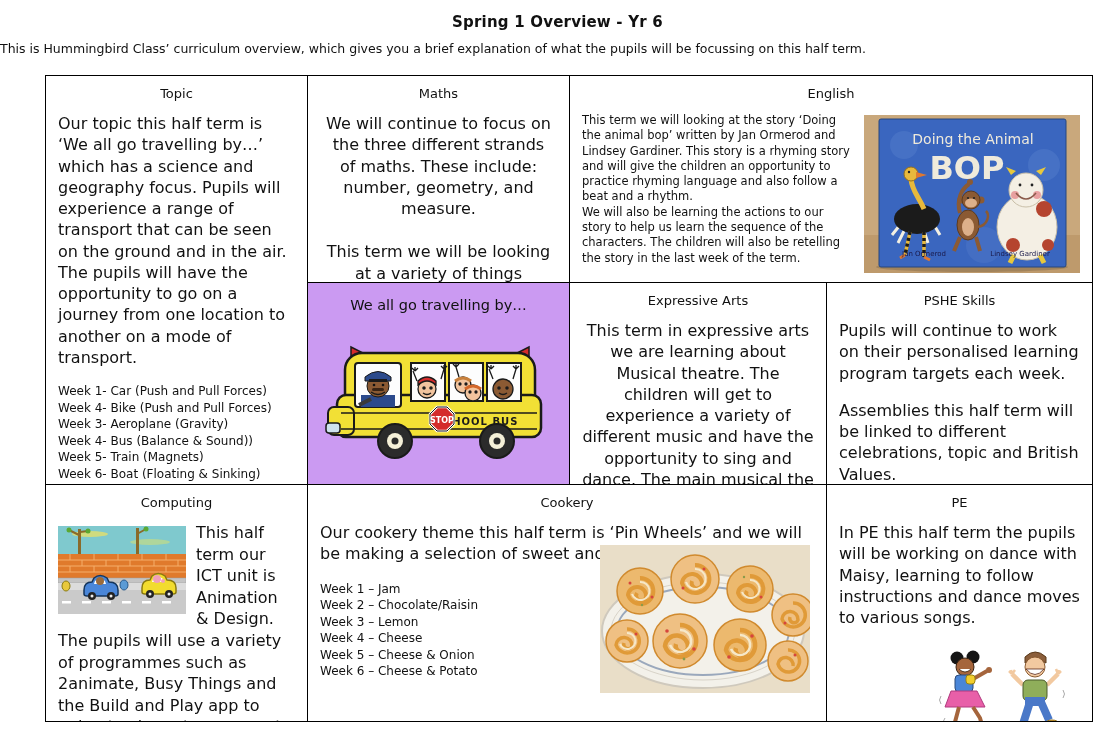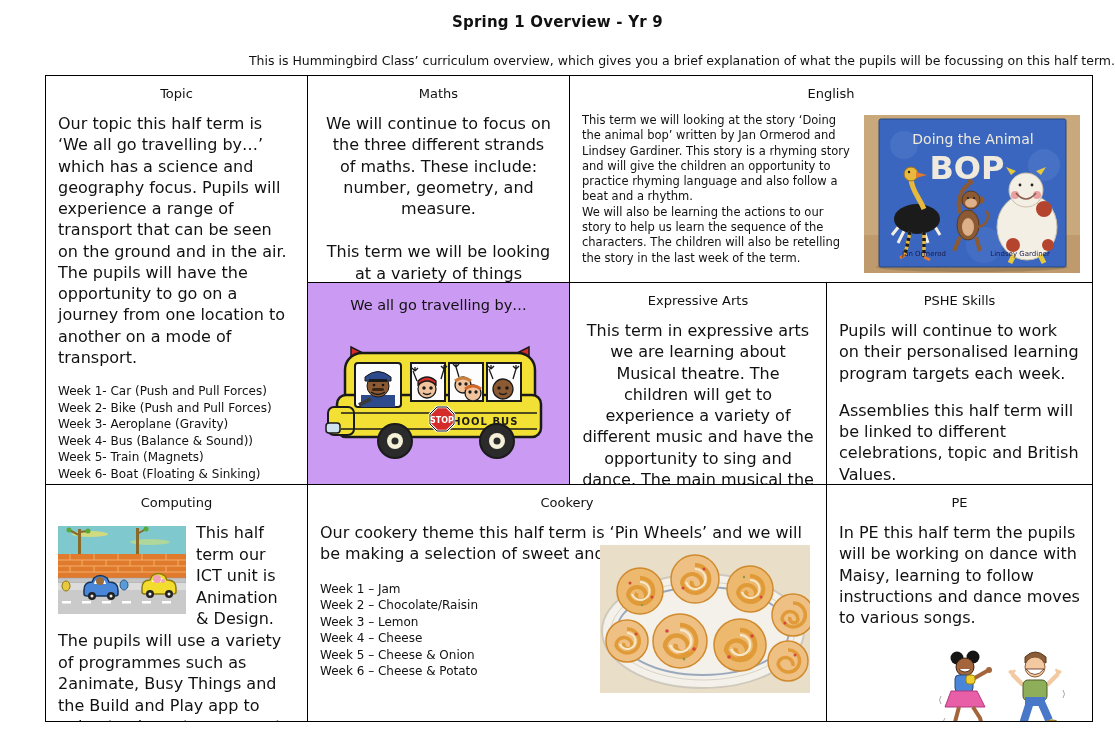--- a/index.html
+++ b/index.html
@@ -1,21 +1,21 @@
 <!DOCTYPE html>
 <html><head>
 <meta charset="utf-8">
 <style>
   * { box-sizing: border-box; margin: 0; padding: 0; }
   html,body { background:#fff; }
   body { width:1115px; height:755px; font-family:"DejaVu Sans", sans-serif; color:#111; }
   .page { position:relative; width:1115px; height:755px; overflow:hidden; background:#fff; }
 
   h1.title { text-align:center; font-size:15px; font-weight:bold; padding-top:13px; letter-spacing:.2px; }
-  p.subtitle { text-align:right; font-size:12.5px; margin-top:22px; }
+  p.subtitle { text-align:left; font-size:12.5px; margin-top:10px; }
 
   .grid { position:absolute; left:45px; top:75px; width:1048px; height:647px;
           border:1.5px solid #000; display:grid;
           grid-template-columns:262px 262px 257px 1fr;
           grid-template-rows:207px 202px 1fr; background:#fff; }
   .cell { border-right:1px solid #000; border-bottom:1px solid #000; padding:6px 12px; position:relative; overflow:hidden; }
   .cell h3 { text-align:center; font-size:13px; font-weight:normal; margin:4px 0 12px; }
   .c-topic { grid-row:1/3; grid-column:1; }
   .c-maths { grid-row:1; grid-column:2; }
   .c-english { grid-row:1; grid-column:3/5; border-right:none; }
@@ -54,31 +54,31 @@
 
   .transport-art { display:block; margin:14px 0 0 14px; }
 
   svg text { font-family:"DejaVu Sans", sans-serif; }
 </style>
 </head>
 <body>
 
 <div class="page">
 
-  <h1 class="title">Spring 1 Overview - Yr 9</h1>
+  <h1 class="title">Spring 1 Overview - Yr 6</h1>
   <p class="subtitle">This is Hummingbird Class’ curriculum overview, which gives you a brief explanation of what the pupils will be focussing on this half term.</p>
 
   <div class="grid">
 
     <section class="cell c-topic">
       <h3>Topic</h3>
       <p class="body-text">Our topic this half term is ‘We all go travelling by…’ which has a science and geography focus.  Pupils will experience a range of transport that can be seen on the ground and in the air.  The pupils will have the opportunity to go on a journey from one location to another on a mode of transport.</p>
       <div class="week-list">
         <div>Week 1- Car (Push and Pull Forces)</div>
-        <div>Week 2- Bike  (Push and Pull Forces)</div>
+        <div>Week 4- Bike  (Push and Pull Forces)</div>
         <div>Week 3- Aeroplane (Gravity)</div>
         <div>Week 4- Bus (Balance &amp; Sound))</div>
         <div>Week 5- Train (Magnets)</div>
         <div>Week 6- Boat (Floating &amp; Sinking)</div>
       </div>
 
       <svg class="transport-art" width="235" height="112" viewBox="0 0 235 112">
         <g stroke="#222" stroke-width="1">
 
           <g transform="translate(14,4)">

